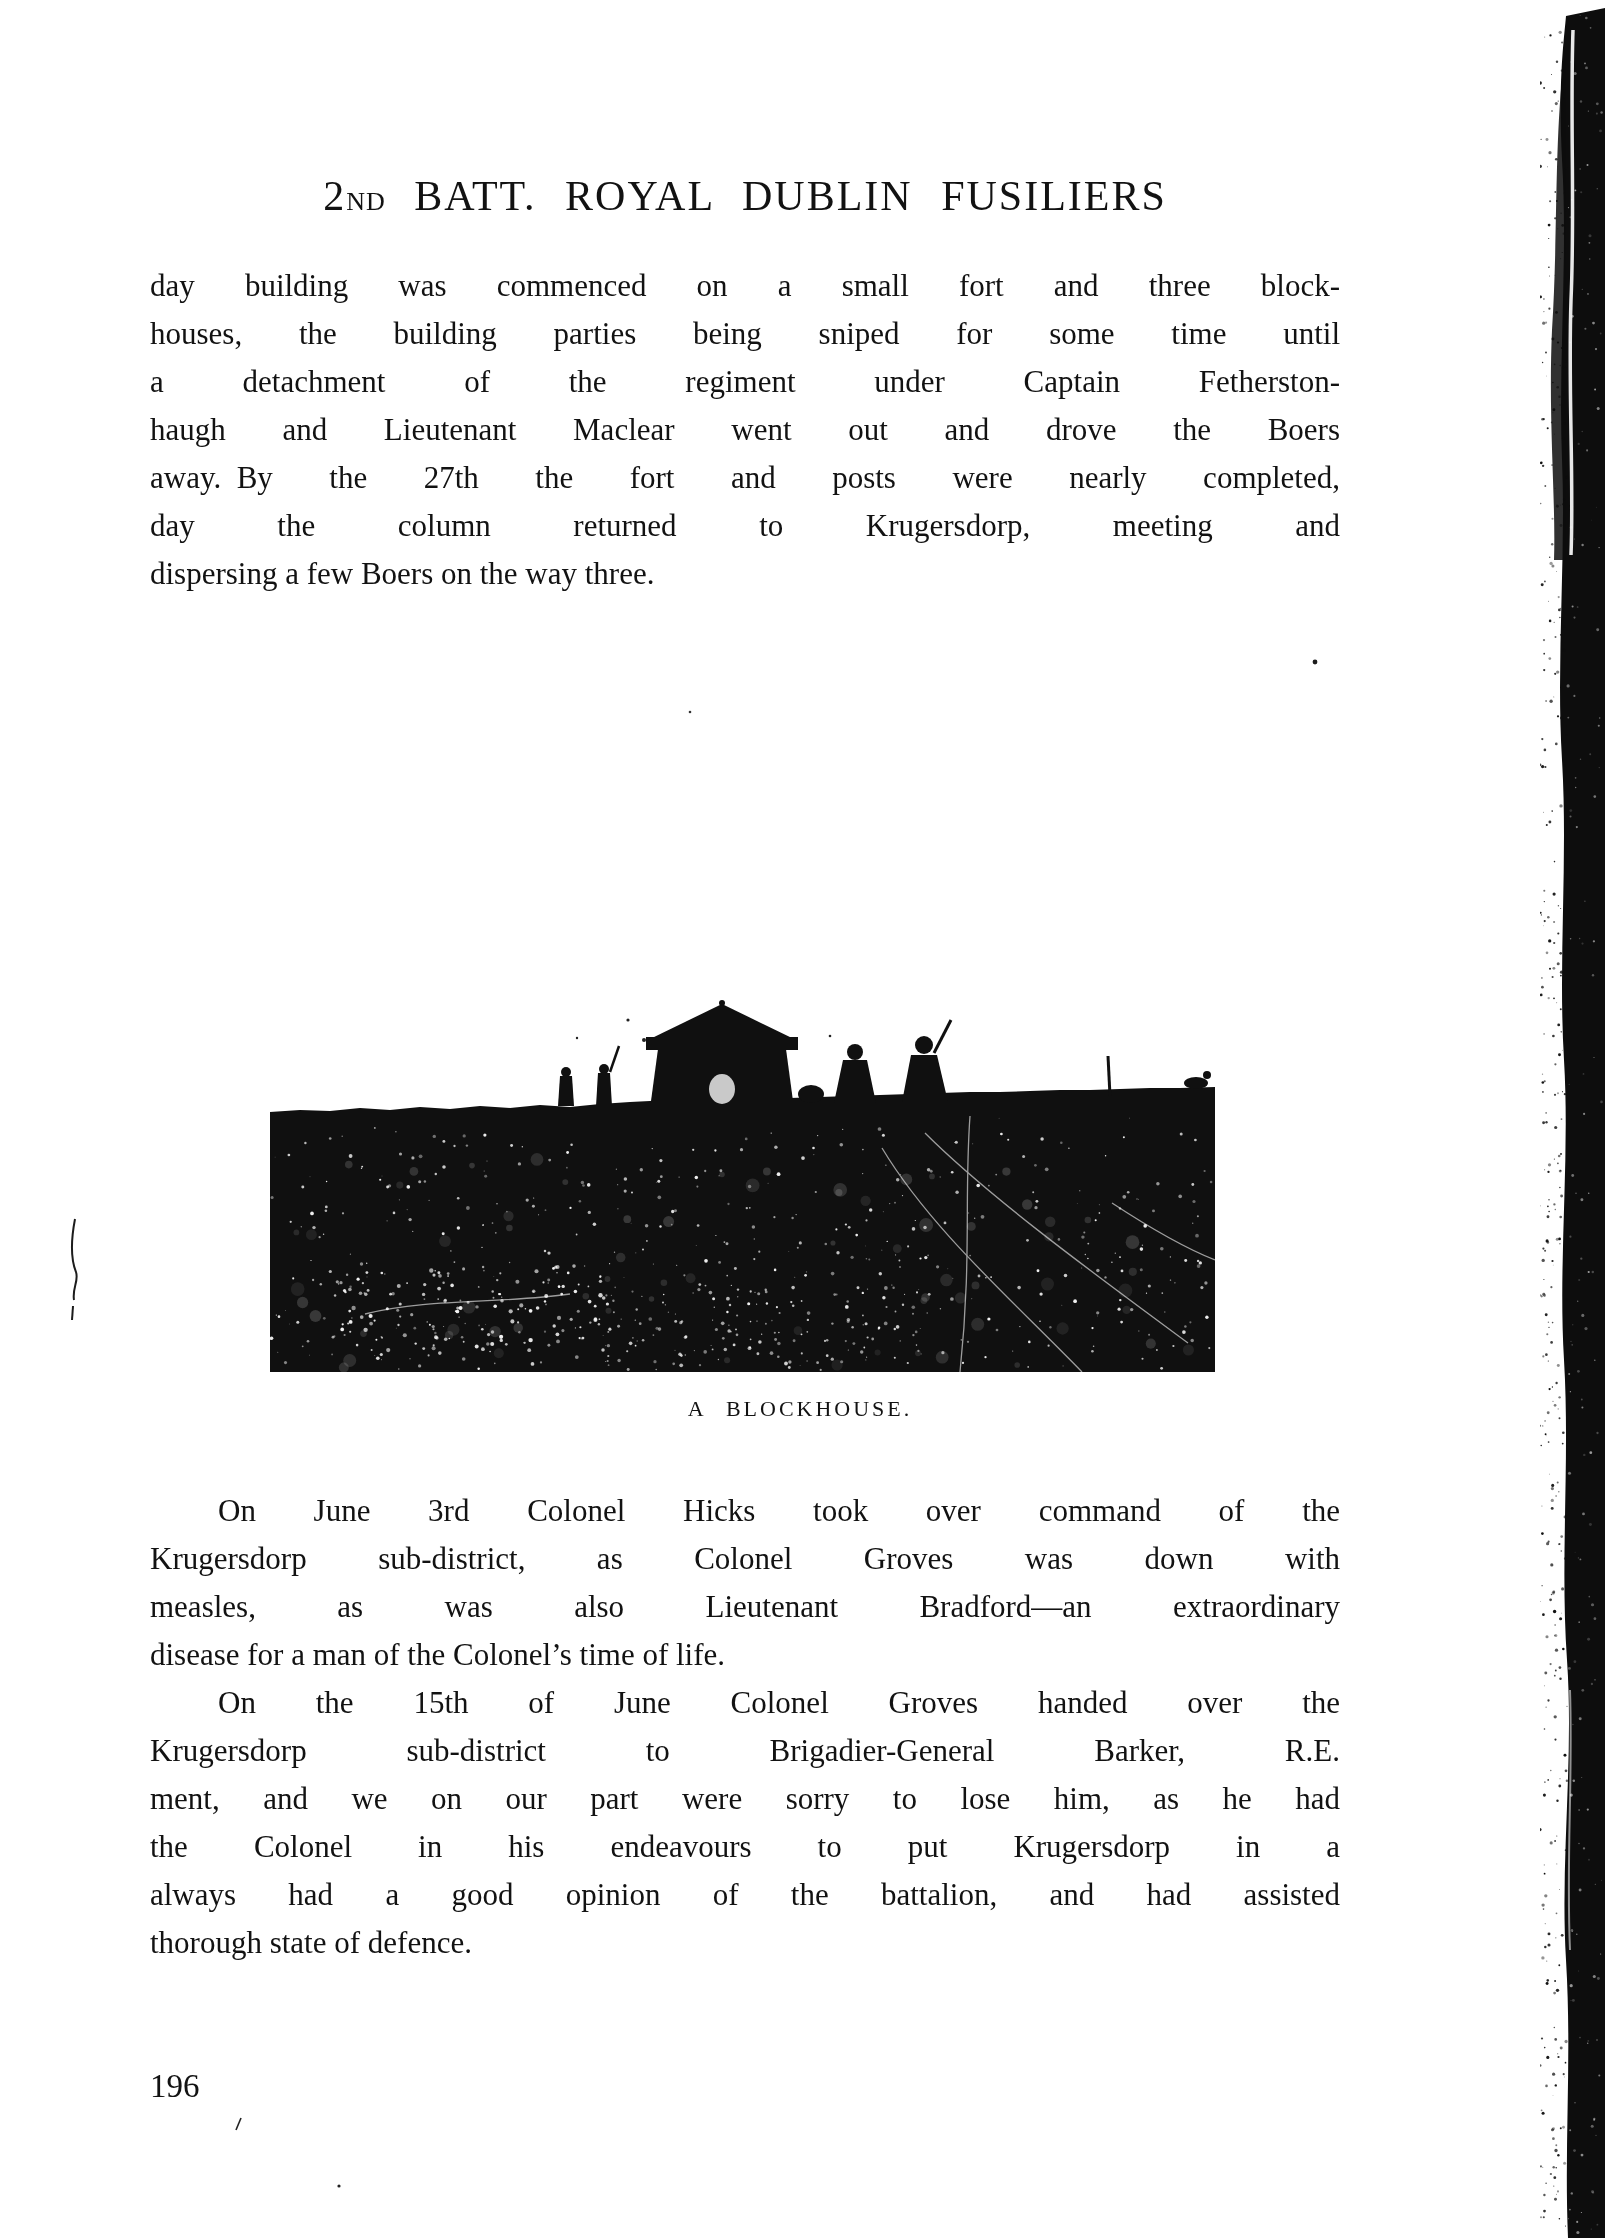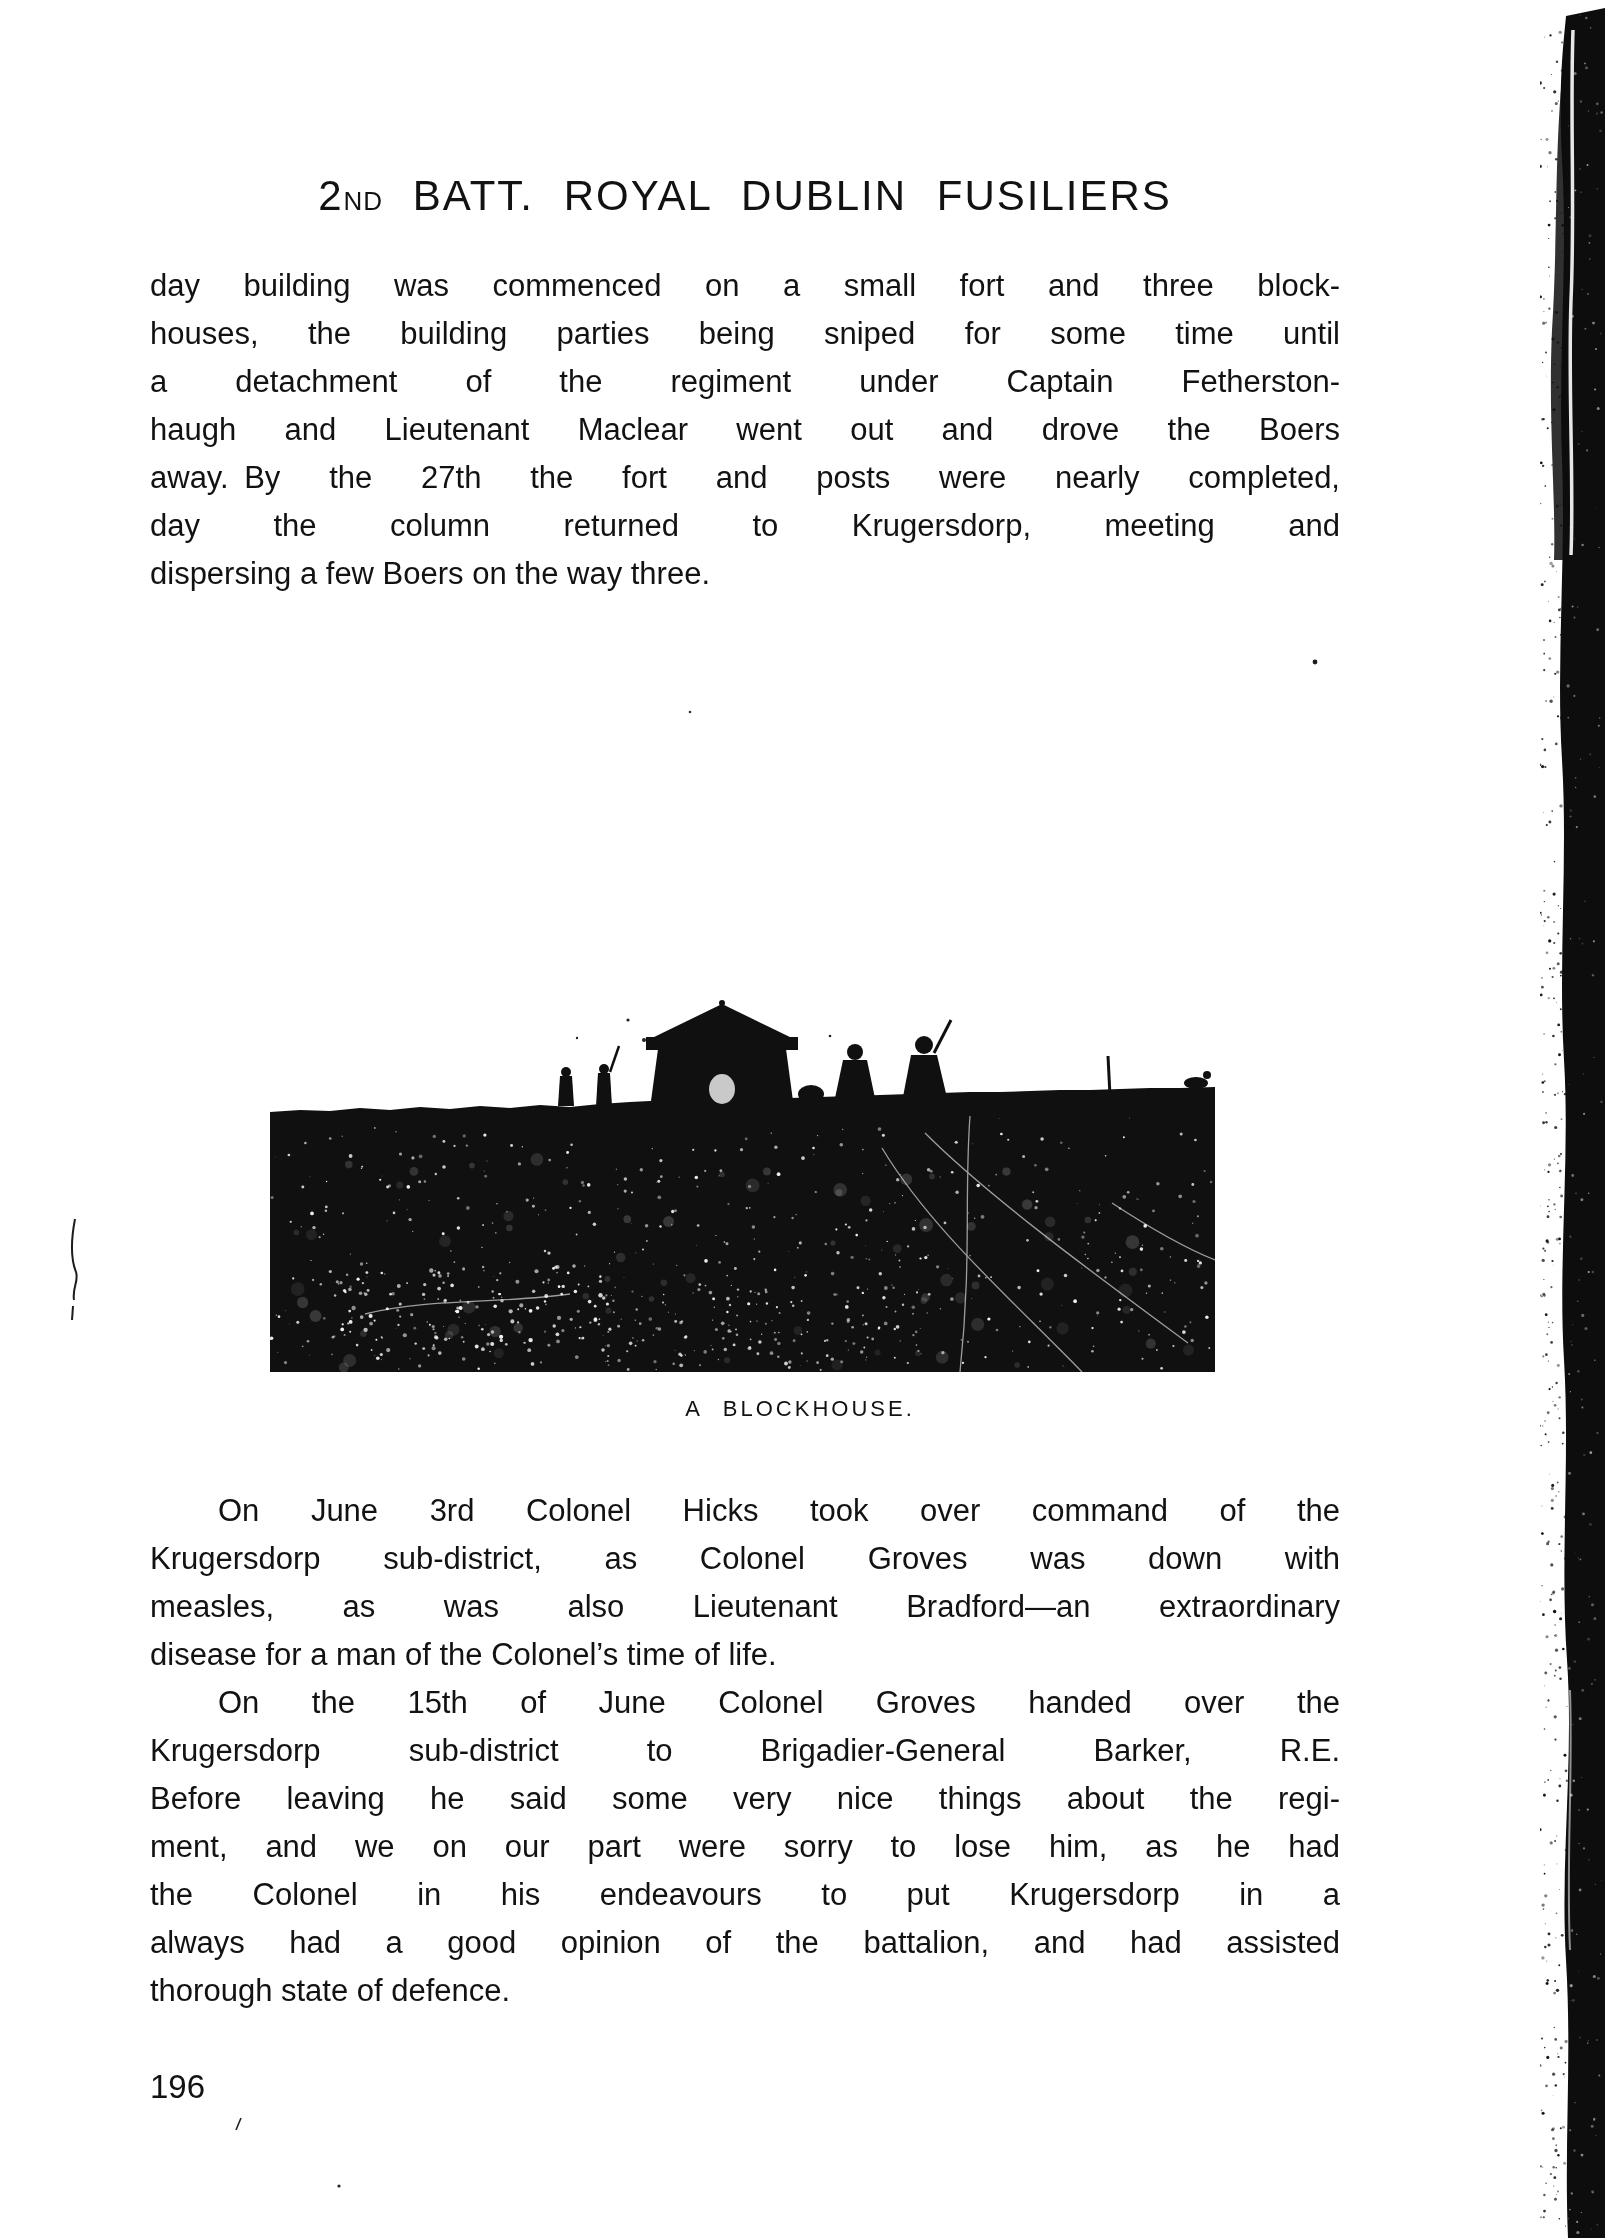--- a/index.html
+++ b/index.html
@@ -1,18 +1,18 @@
 <!DOCTYPE html>
 <html><head>
 <meta charset="utf-8">
 <style>
   html,body{margin:0;padding:0;background:#e8e8e8;}
   .page{
     position:relative;width:1605px;height:2238px;background:#ffffff;
-    font-family:Liberation Sans, sans-serif;color:#121212;
+    font-family:Liberation Serif, serif;color:#121212;
     overflow:hidden;margin:0 auto;
   }
   .title{
     position:absolute;left:150px;top:172px;width:1190px;margin:0;
     text-align:center;font-size:42px;font-weight:normal;
     letter-spacing:2px;word-spacing:16px;white-space:nowrap;
   }
   .title .ord{font-size:26px;letter-spacing:1px;}
   .para{position:absolute;left:150px;width:1190px;font-size:31px;line-height:48px;}
   #para1{top:262px;}
@@ -921,21 +921,20 @@
   <div class="para" id="para2">
       <div class="tline indent">On June 3rd Colonel Hicks took over command of the</div>
       <div class="tline">Krugersdorp sub-district, as Colonel Groves was down with</div>
       <div class="tline">measles, as was also Lieutenant Bradford—an extraordinary</div>
       <div class="tline last">disease for a man of the Colonel’s time of life.</div>
     </div>
 
   <div class="para" id="para3">
       <div class="tline indent">On the 15th of June Colonel Groves handed over the</div>
       <div class="tline">Krugersdorp sub-district to Brigadier-General Barker, R.E.</div>
-      <div class="tline">Before leaving he said some very nice things about the regi-</div>
       <div class="tline">ment, and we on our part were sorry to lose him, as he had</div>
       <div class="tline">the Colonel in his endeavours to put Krugersdorp in a</div>
       <div class="tline">always had a good opinion of the battalion, and had assisted</div>
       <div class="tline last">thorough state of defence.</div>
     </div>
 
   <div class="pagenum">196</div>
 
   <svg class="edge" width="65" height="2238" viewBox="0 0 65 2238">
     <path fill="#0d0d0d" d="M26,16 L65,8 L65,2238 L28,2238

